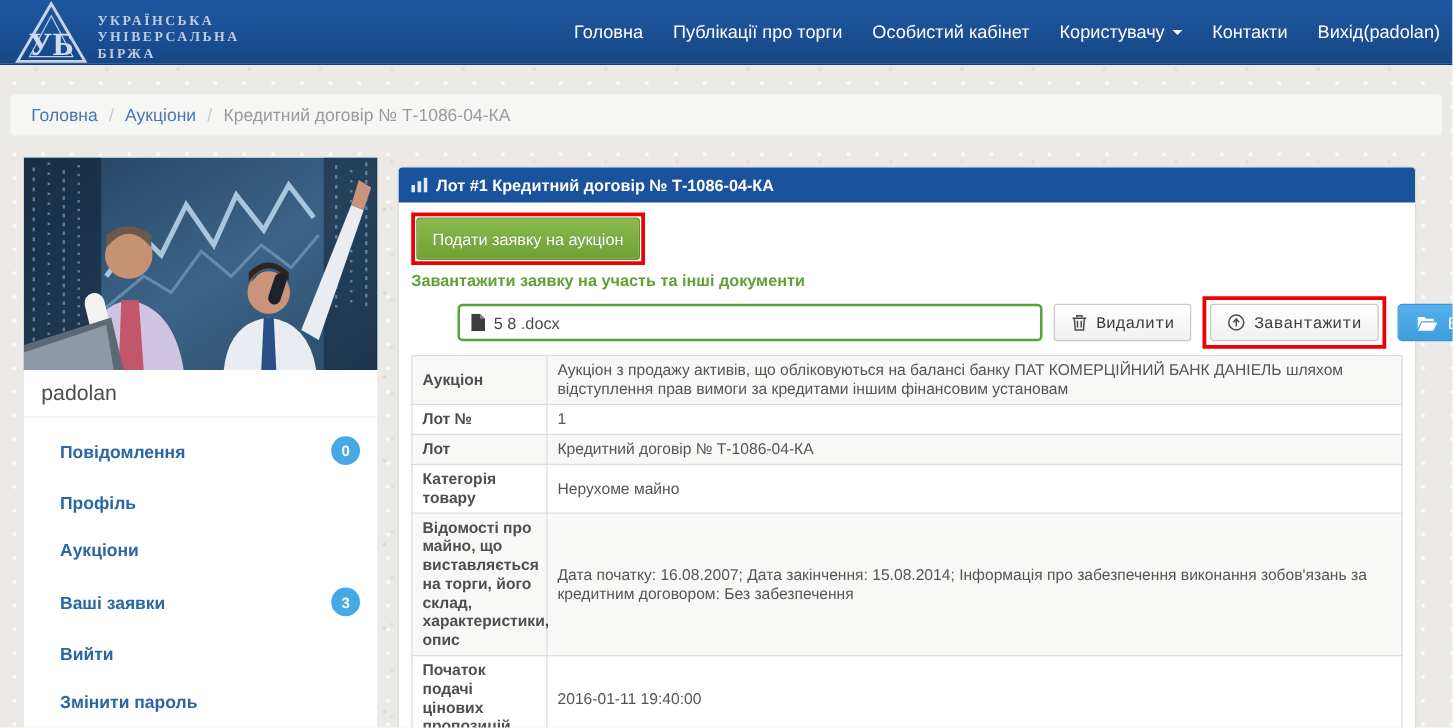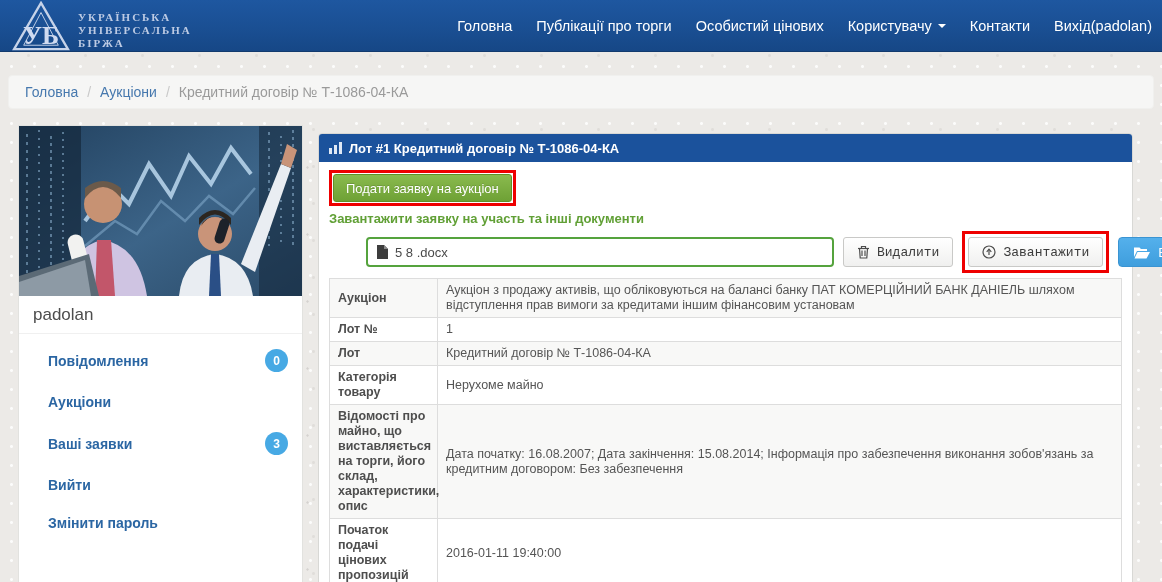--- a/index.html
+++ b/index.html
@@ -78,21 +78,21 @@
     display:flex; align-items:center; gap:7px; padding:0 10px;
     color:#ffffff; font-size:13px; font-weight:bold;text-align:right;
   }
   .panel-body { padding:8px 10px 0 10px; }
 
   .annot { display:inline-block; border:3px solid #ee0000; font-size:0; }
   .annot-btn { padding:1px; }
   .annot-upload { padding:3px; }
 
   .btn-green {
-    display:inline-flex; align-items:center; height:28px; padding:0 12px;
+    display:inline-flex; align-items:center; height:18px; padding:16px 12px;
     background:linear-gradient(180deg,#8aba4e,#6ea135);
     border:1px solid #5f9129; border-radius:3px;
     color:#fff; font-size:13px; cursor:pointer; font-family:inherit;
     text-shadow:0 -1px 0 rgba(0,0,0,0.15);
   }
 
   .upload-label { color:#61a036; font-weight:bold; font-size:13px; margin:5px 0 5px 0; }
 
   .file-row { display:flex; align-items:center; gap:9px; }
   .file-box {
@@ -146,21 +146,21 @@
     </div>
   </div>
   <div class="nav-links">
     <a href="#">
         <span>Головна</span>
       </a>
     <a href="#">
         <span>Публікації про торги</span>
       </a>
     <a href="#">
-        <span>Особистий цінових</span>
+        <span>Особистий кабінет</span>
       </a>
     <a href="#">
         <span>Користувачу</span>
         <span class="caret"></span>
       </a>
     <a href="#">
         <span>Контакти</span>
       </a>
     <a href="#">
         <span>Вихід(padolan)</span>
@@ -218,20 +218,23 @@
     <path d="M0 150 L70 128 L80 170 L0 170 Z" fill="#5b6a76"></path>
     <path d="M0 156 L66 134 L72 170 L0 170 Z" fill="#8d9aa5"></path>
   </svg>
   <div class="username">padolan</div>
   <div class="side-menu">
     <div class="side-item">
       <span class="lbl">Повідомлення</span>
       <span class="badge">0</span>
     </div>
     <div class="side-item">
+      <span class="lbl">Профіль</span>
+    </div>
+    <div class="side-item">
       <span class="lbl">Аукціони</span>
     </div>
     <div class="side-item">
       <span class="lbl">Ваші заявки</span>
       <span class="badge">3</span>
     </div>
     <div class="side-item">
       <span class="lbl">Вийти</span>
     </div>
     <div class="side-item">

